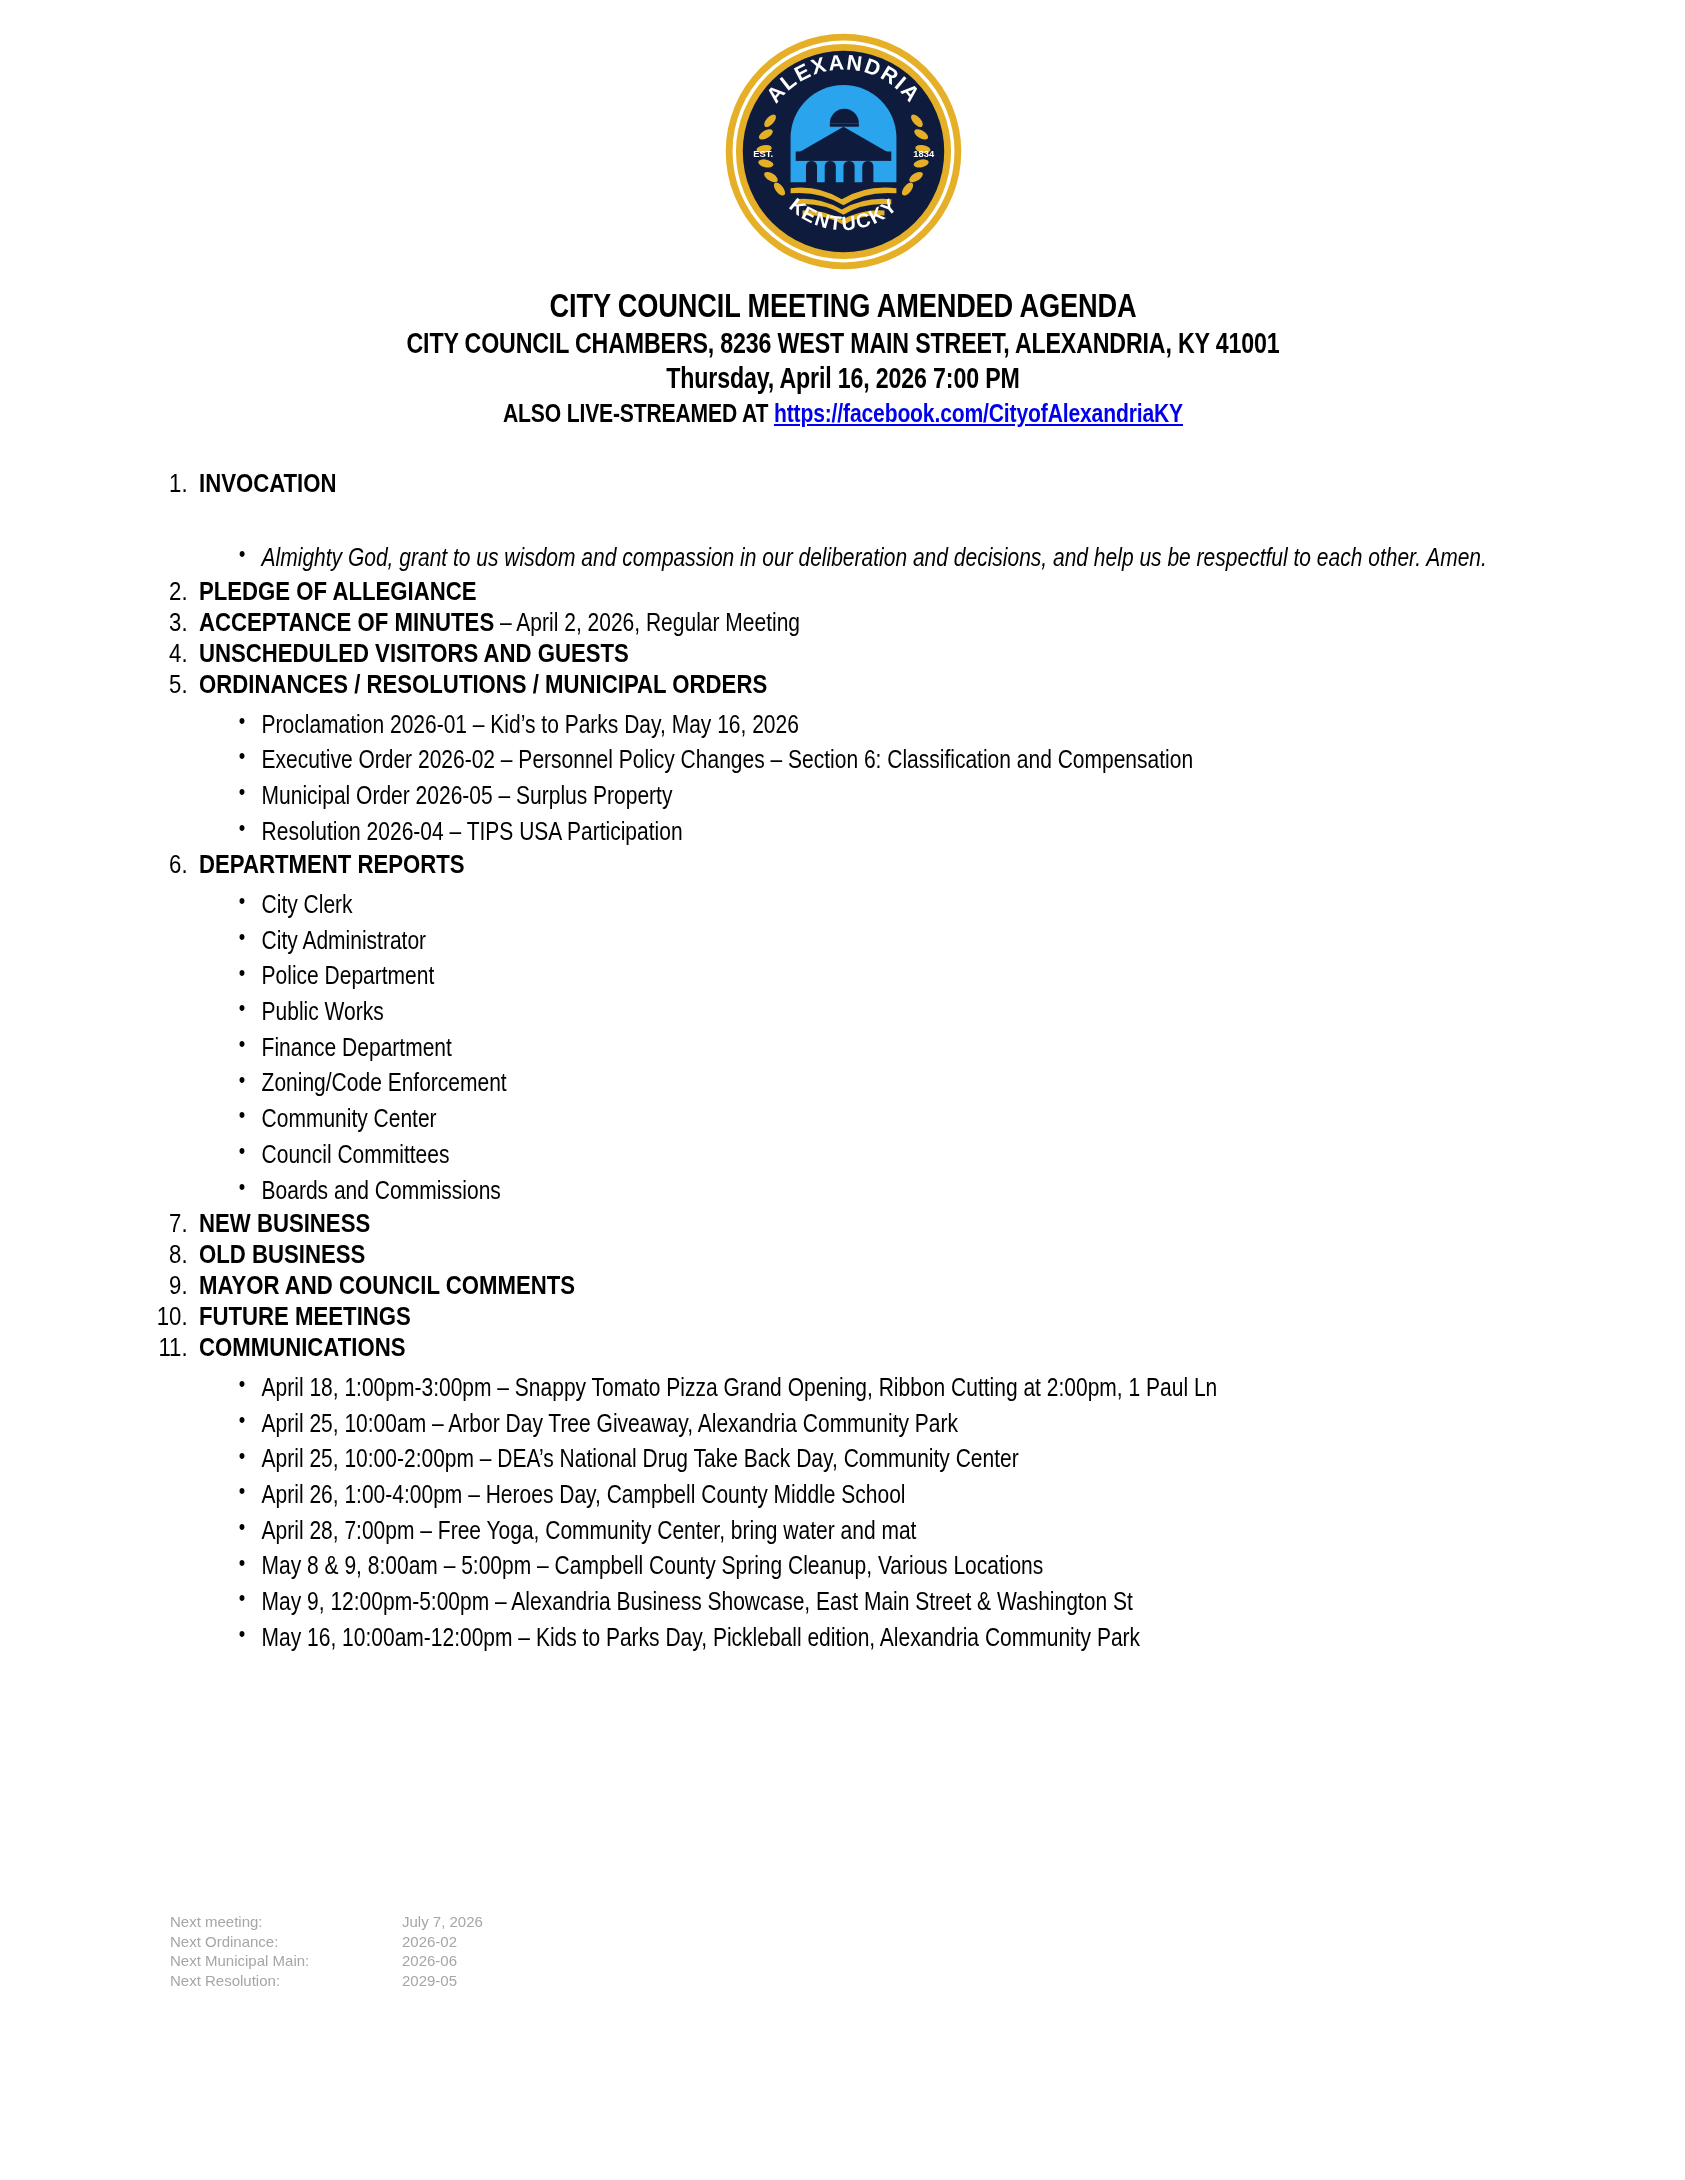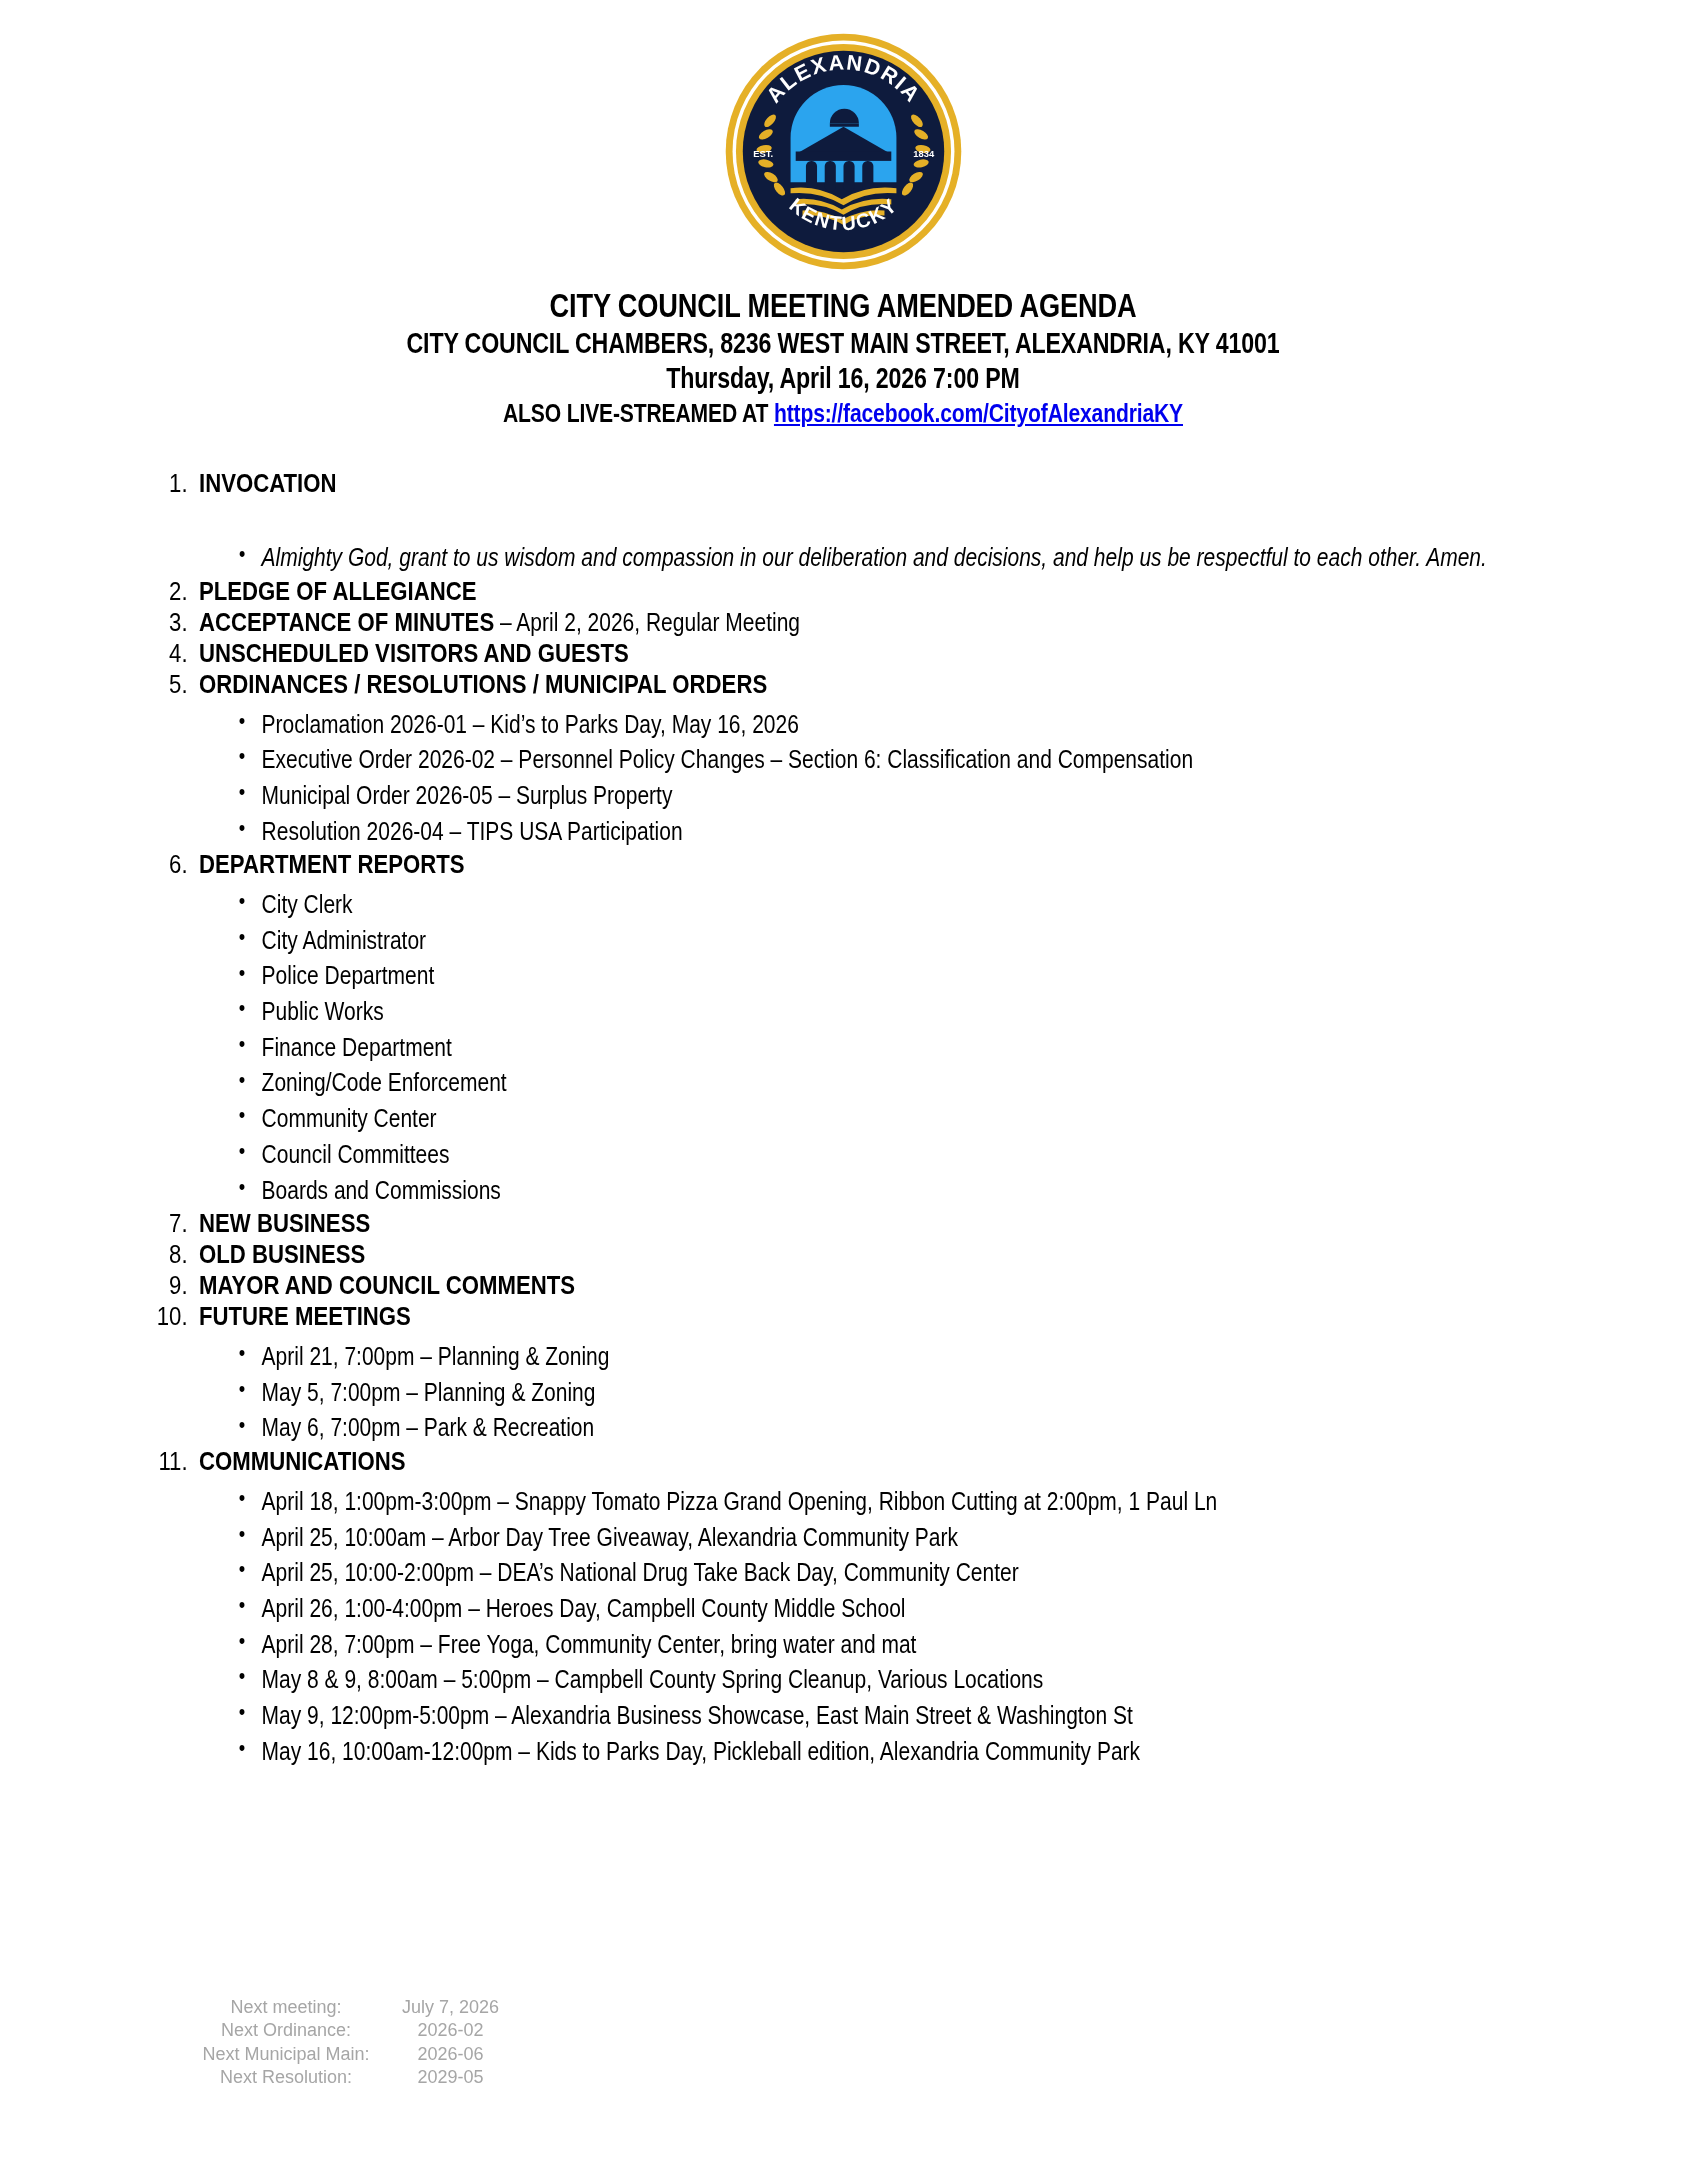--- a/index.html
+++ b/index.html
@@ -112,25 +112,24 @@
   }
   .sublist.italic li { font-style: italic; }
 
   .sub-wrap-1 { margin-left: 97px; margin-top: 41px; }   
   .sub-wrap-2 { margin-left: 97px; }   
 
   
   .footer {
     position: absolute;
     left: 170px;
-    top: 1996px;
+    top: 1912px;
     color: #a6a6a6;
-    font-size: 18px;
+    font-size: 15px;
     line-height: 1.30;
-    text-align: center;
   }
   .footer table { border-collapse: collapse; }
   .footer td { padding: 0; vertical-align: top; }
   .footer td.lbl { width: 232px; }
 </style>
 </head>
 <body>
 
 <div class="page">
 
@@ -282,27 +281,20 @@
       <div>
         <div class="item">
           <div class="item-num">9.</div>
           <div class="item-title"><span>MAYOR AND COUNCIL COMMENTS</span></div>
         </div>
       </div>
       <div>
         <div class="item">
           <div class="item-num">10.</div>
           <div class="item-title"><span>FUTURE MEETINGS</span></div>
-        </div>
-        <div class="sub-wrap-2">
-          <ul class="sublist">
-            <li>April 21, 7:00pm – Planning &amp; Zoning</li>
-            <li>May 5, 7:00pm – Planning &amp; Zoning</li>
-            <li>May 6, 7:00pm – Park &amp; Recreation</li>
-          </ul>
         </div>
       </div>
       <div>
         <div class="item">
           <div class="item-num">11.</div>
           <div class="item-title"><span>COMMUNICATIONS</span></div>
         </div>
         <div class="sub-wrap-2">
           <ul class="sublist">
             <li>April 18, 1:00pm-3:00pm – Snappy Tomato Pizza Grand Opening, Ribbon Cutting at 2:00pm, 1 Paul Ln</li>

